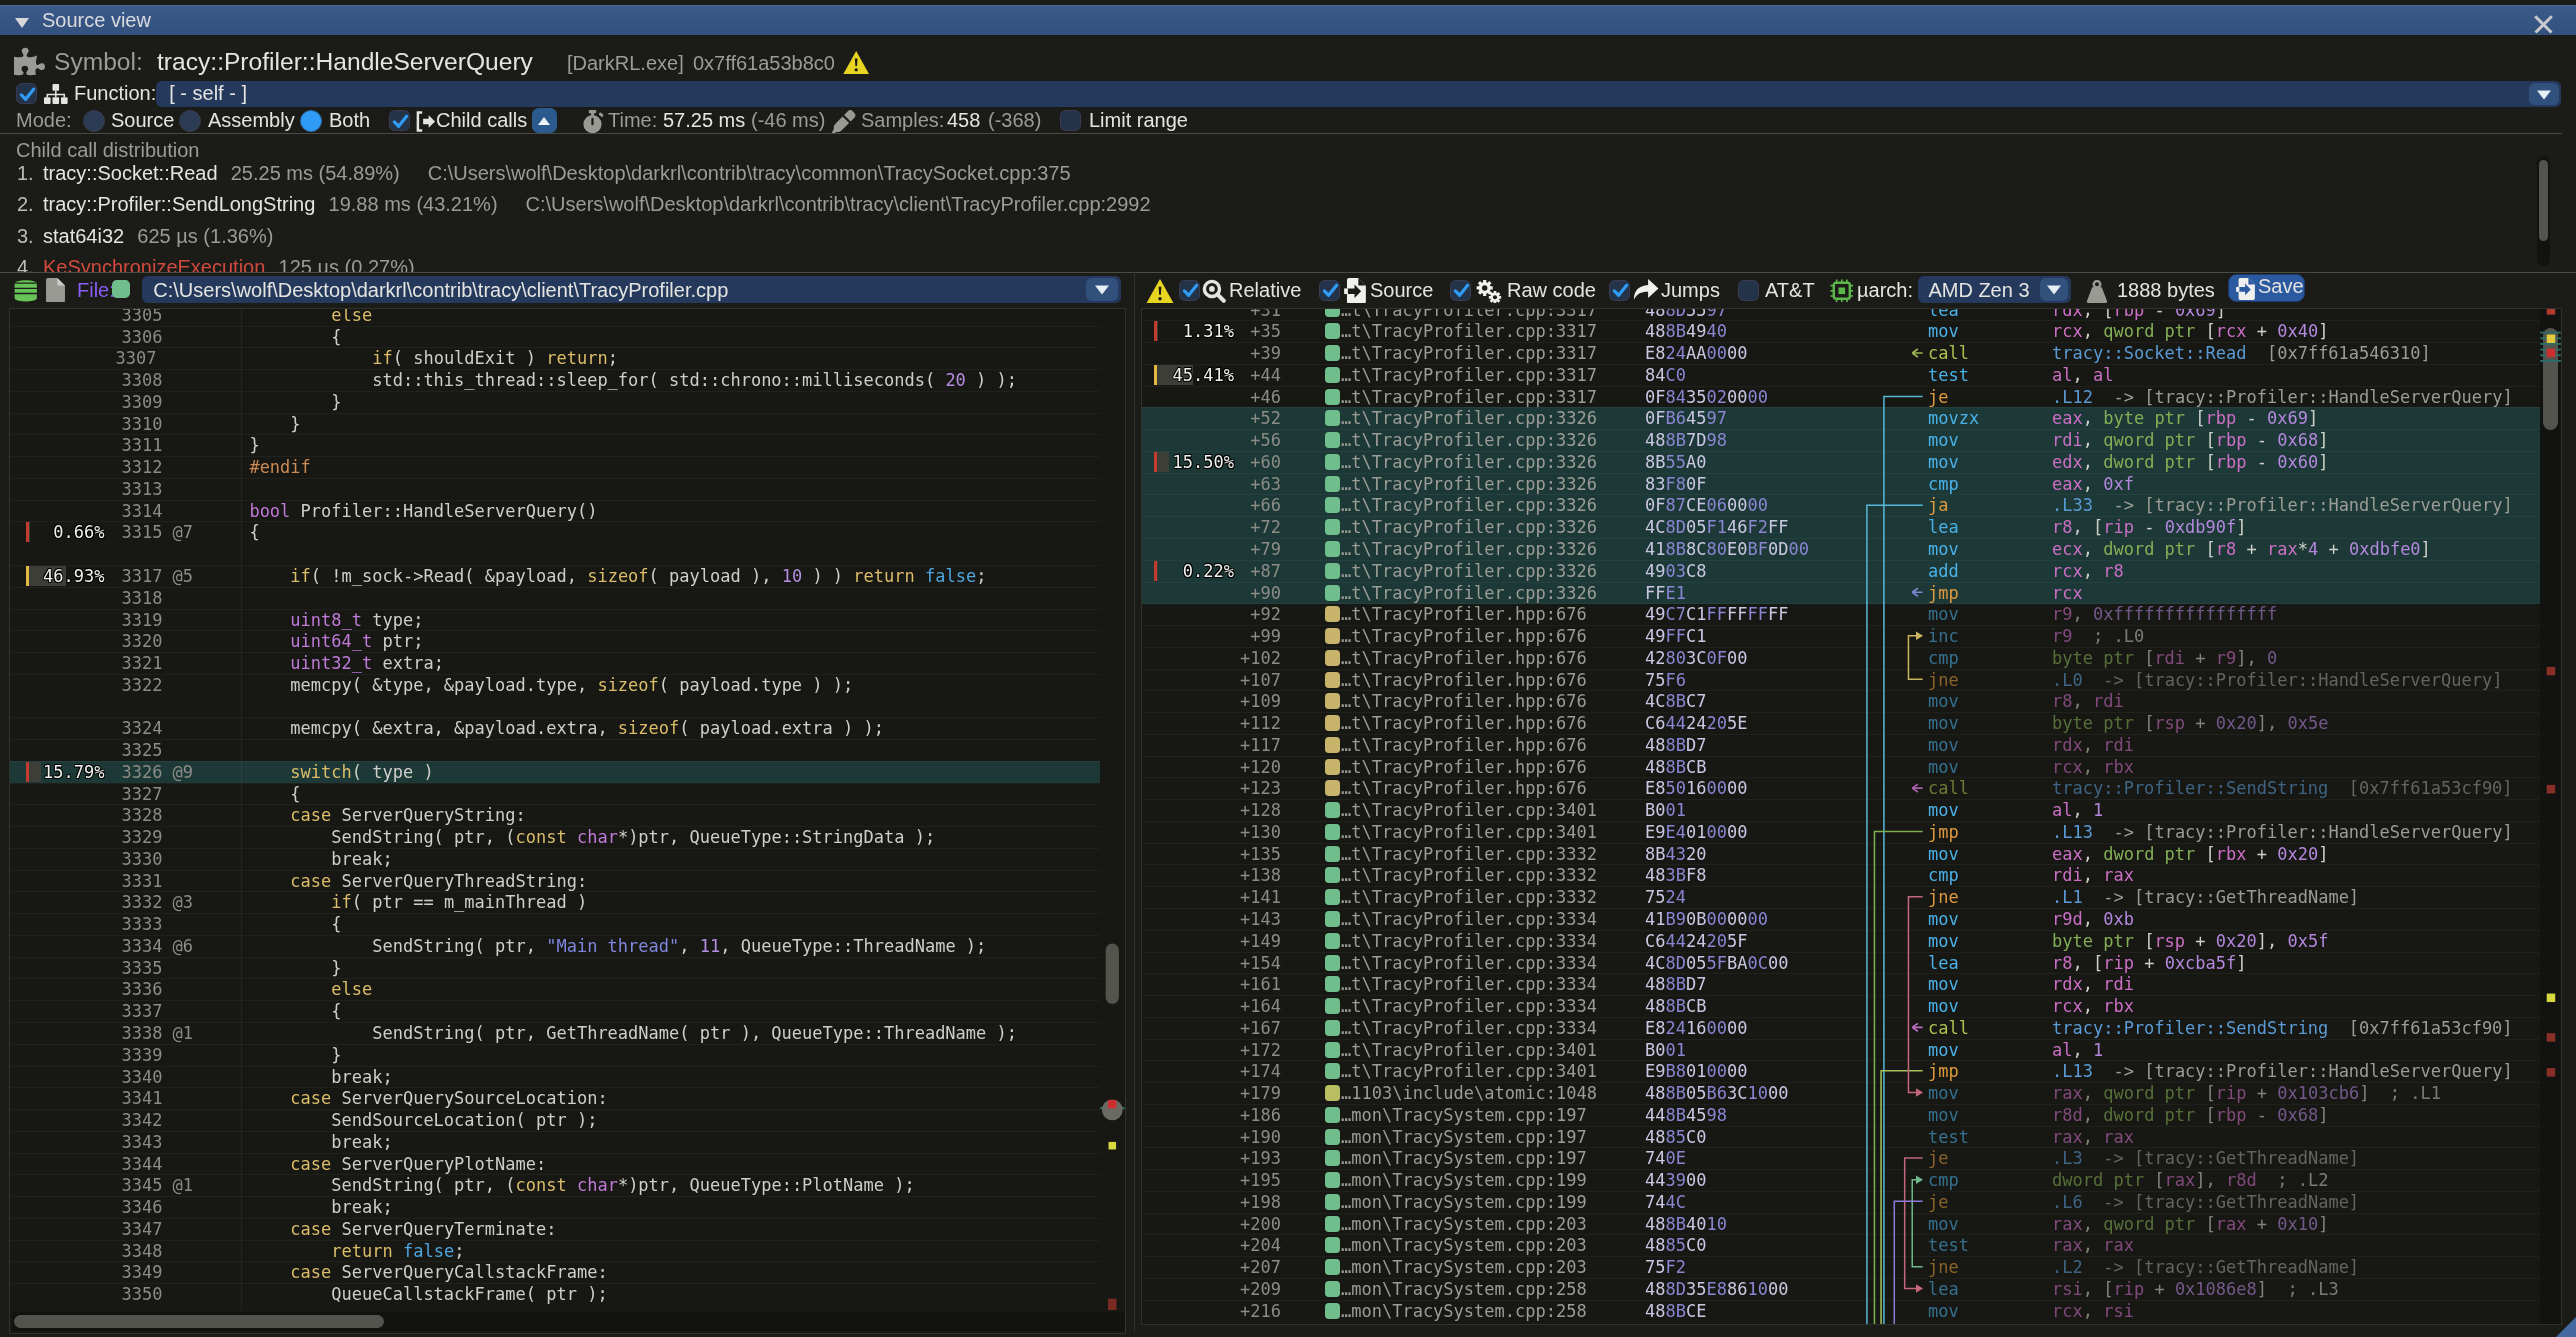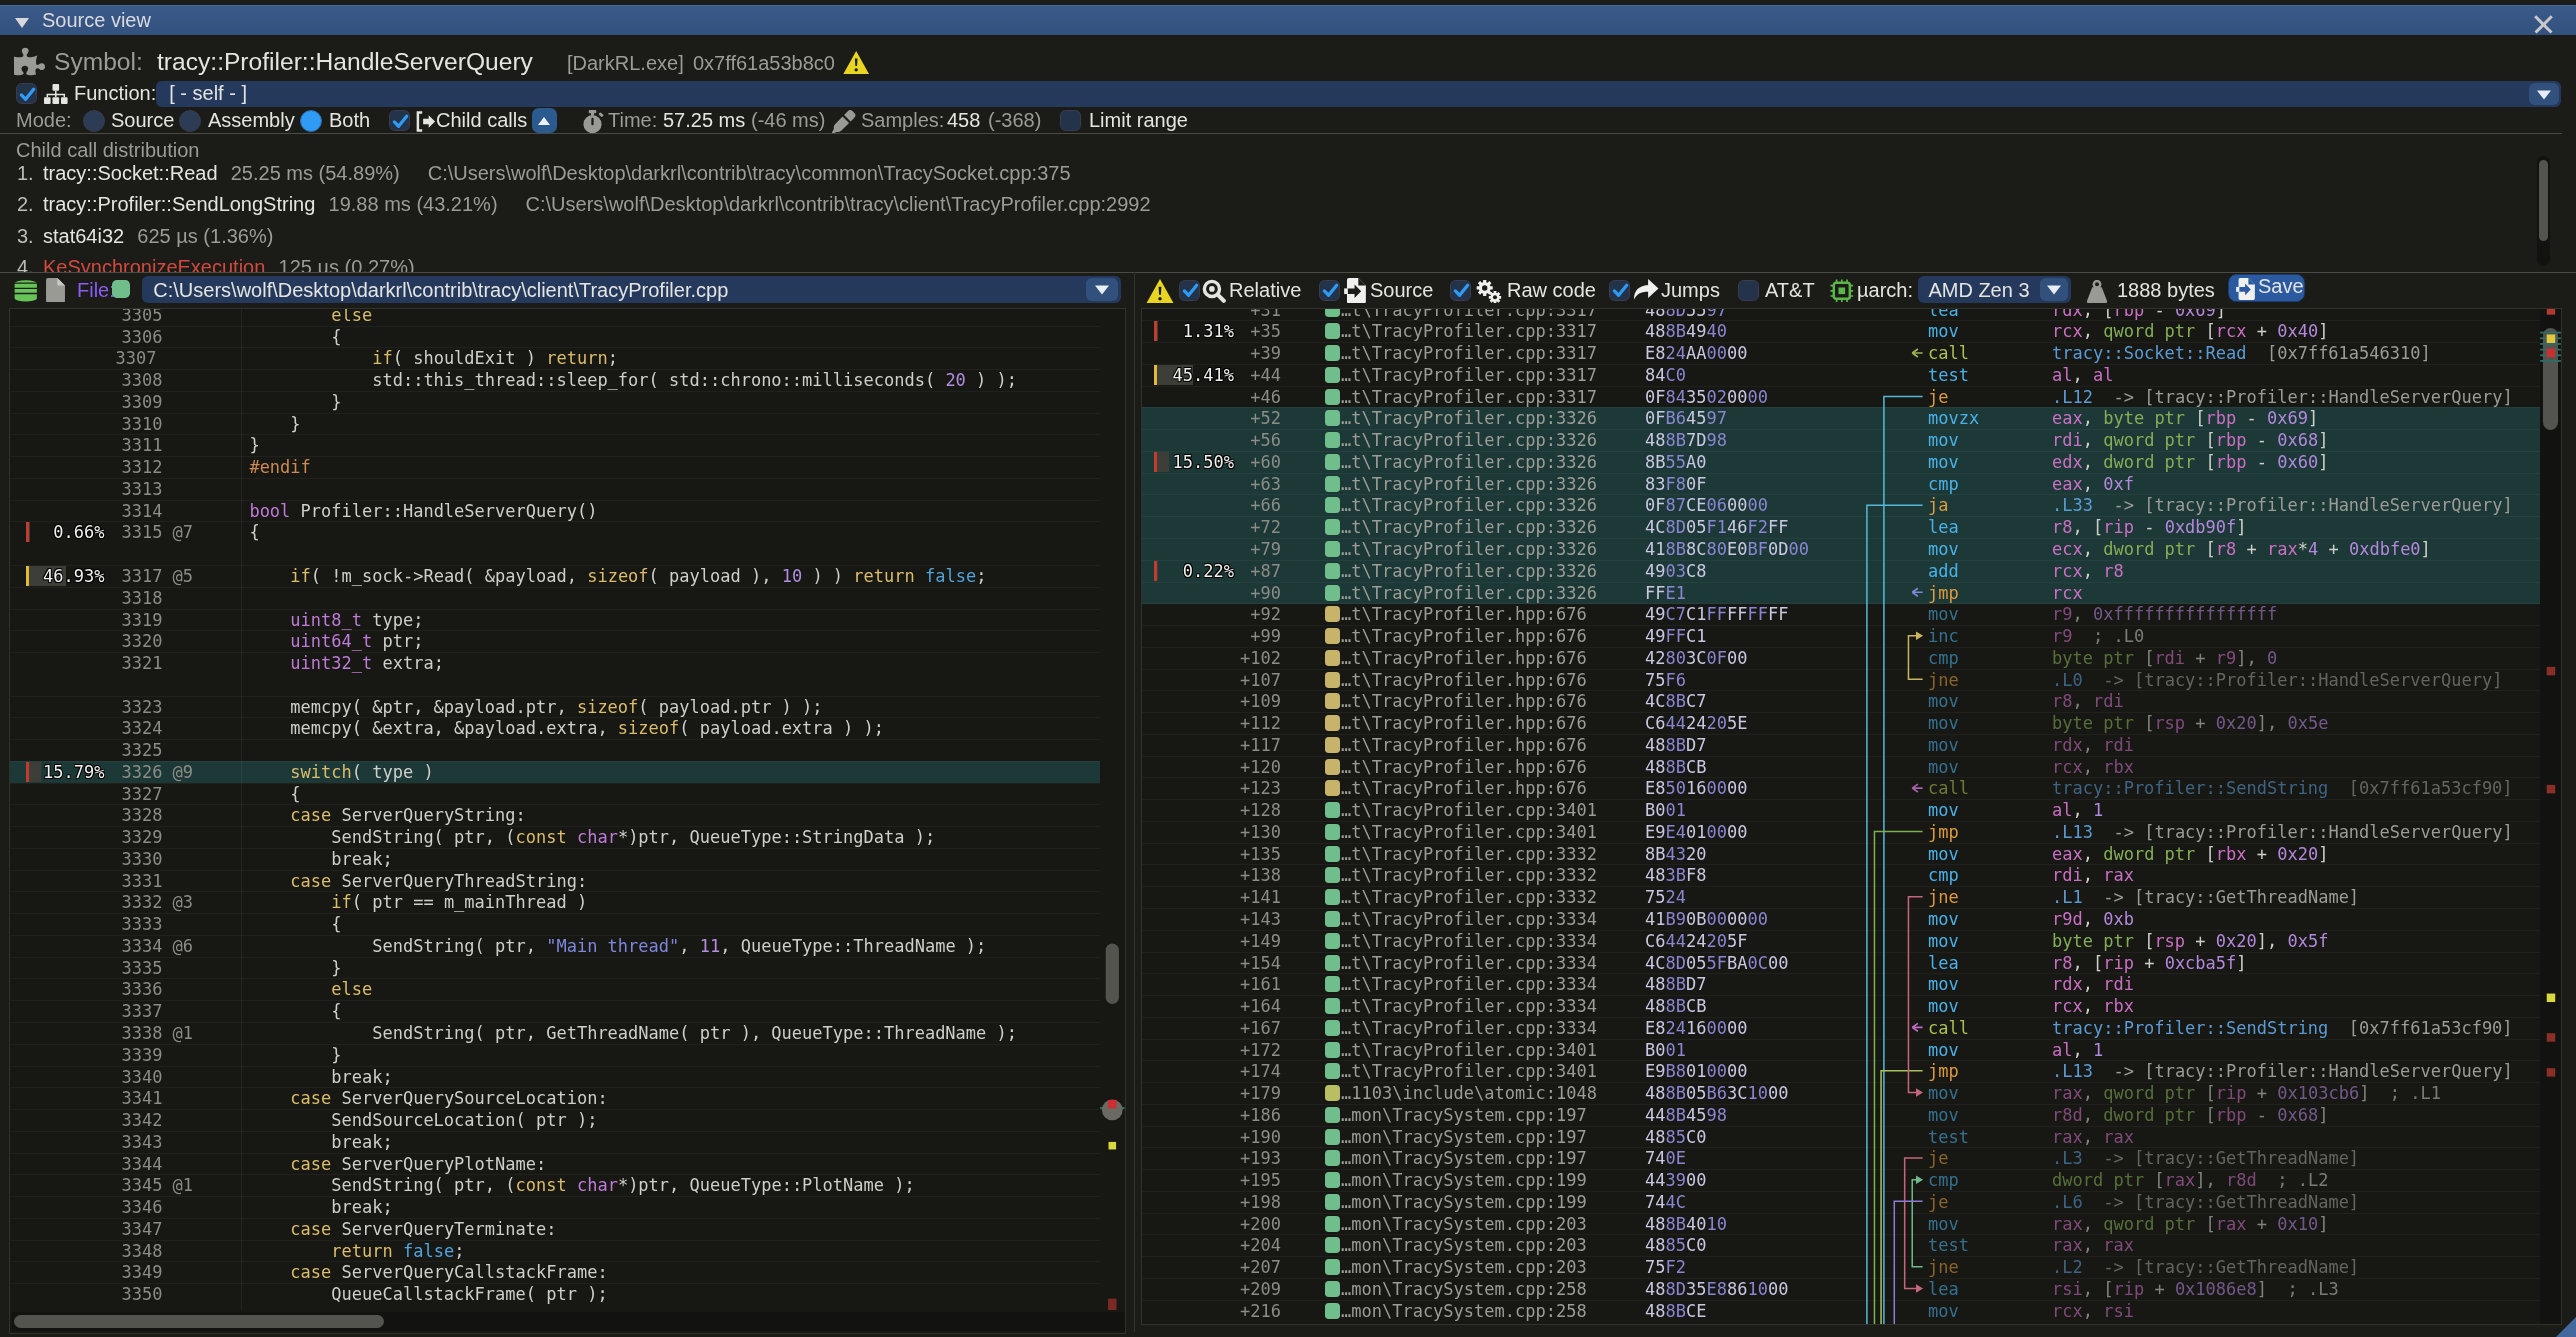--- a/index.html
+++ b/index.html
@@ -327,21 +327,21 @@
         <div class="row" style="top:125px;width:1090px"><span class="sepline"></span><span class="lnum mono" style="left:81px;width:71px">3311</span><span class="code mono" style="left:239px"><span class="t-plain">}</span></span></div>
         <div class="row" style="top:147px;width:1090px"><span class="sepline"></span><span class="lnum mono" style="left:81px;width:71px">3312</span><span class="code mono" style="left:239px"><span class="t-pre">#endif</span></span></div>
         <div class="row" style="top:169px;width:1090px"><span class="sepline"></span><span class="lnum mono" style="left:81px;width:71px">3313</span><span class="code mono" style="left:239px"></span></div>
         <div class="row" style="top:191px;width:1090px"><span class="sepline"></span><span class="lnum mono" style="left:81px;width:71px">3314</span><span class="code mono" style="left:239px"><span class="t-type">bool</span><span class="t-plain"> Profiler::HandleServerQuery()</span></span></div>
         <div class="row" style="top:212px;width:1090px"><span class="sepline"></span><span class="pctbar r" style="left:16px"></span><span class="pctbox" style="left:18.4px;width:0.9px"></span><span class="pcttx mono" style="left:0;width:94px">0.66%</span><span class="lnum mono" style="left:81px;width:71px">3315</span><span class="anno mono" style="left:162px">@7</span><span class="code mono" style="left:239px"><span class="t-plain">{</span></span></div>
         <div class="row" style="top:256px;width:1090px"><span class="sepline"></span><span class="pctbar y" style="left:16px"></span><span class="pctbox" style="left:18.4px;width:37px"></span><span class="pcttx mono" style="left:0;width:94px">46.93%</span><span class="lnum mono" style="left:81px;width:71px">3317</span><span class="anno mono" style="left:162px">@5</span><span class="code mono" style="left:239px"><span class="t-plain">    </span><span class="t-kw">if</span><span class="t-plain">( !m_sock-&gt;Read( &amp;payload, </span><span class="t-kw">sizeof</span><span class="t-plain">( payload ), </span><span class="t-num">10</span><span class="t-plain"> ) ) </span><span class="t-kw">return</span><span class="t-plain"> </span><span class="t-false">false</span><span class="t-plain">;</span></span></div>
         <div class="row" style="top:278px;width:1090px"><span class="sepline"></span><span class="lnum mono" style="left:81px;width:71px">3318</span><span class="code mono" style="left:239px"></span></div>
         <div class="row" style="top:300px;width:1090px"><span class="sepline"></span><span class="lnum mono" style="left:81px;width:71px">3319</span><span class="code mono" style="left:239px"><span class="t-plain">    </span><span class="t-type">uint8_t</span><span class="t-plain"> type;</span></span></div>
         <div class="row" style="top:321px;width:1090px"><span class="sepline"></span><span class="lnum mono" style="left:81px;width:71px">3320</span><span class="code mono" style="left:239px"><span class="t-plain">    </span><span class="t-type">uint64_t</span><span class="t-plain"> ptr;</span></span></div>
         <div class="row" style="top:343px;width:1090px"><span class="sepline"></span><span class="lnum mono" style="left:81px;width:71px">3321</span><span class="code mono" style="left:239px"><span class="t-plain">    </span><span class="t-type">uint32_t</span><span class="t-plain"> extra;</span></span></div>
-        <div class="row" style="top:387px;width:1090px"><span class="sepline"></span><span class="lnum mono" style="left:81px;width:71px">3323</span><span class="code mono" style="left:239px"><span class="t-plain">    memcpy( &amp;ptr, &amp;payload.ptr, </span><span class="t-kw">sizeof</span><span class="t-plain">( payload.ptr ) );</span></span></div>
+        <div class="row" style="top:365px;width:1090px"><span class="sepline"></span><span class="lnum mono" style="left:81px;width:71px">3322</span><span class="code mono" style="left:239px"><span class="t-plain">    memcpy( &amp;type, &amp;payload.type, </span><span class="t-kw">sizeof</span><span class="t-plain">( payload.type ) );</span></span></div>
         <div class="row" style="top:408px;width:1090px"><span class="sepline"></span><span class="lnum mono" style="left:81px;width:71px">3324</span><span class="code mono" style="left:239px"><span class="t-plain">    memcpy( &amp;extra, &amp;payload.extra, </span><span class="t-kw">sizeof</span><span class="t-plain">( payload.extra ) );</span></span></div>
         <div class="row" style="top:430px;width:1090px"><span class="sepline"></span><span class="lnum mono" style="left:81px;width:71px">3325</span><span class="code mono" style="left:239px"></span></div>
         <div class="row hl" style="top:452px;width:1090px"><span class="sepline"></span><span class="pctbar r" style="left:16px"></span><span class="pctbox" style="left:18.4px;width:12.6px"></span><span class="pcttx mono" style="left:0;width:94px">15.79%</span><span class="lnum mono" style="left:81px;width:71px">3326</span><span class="anno mono" style="left:162px">@9</span><span class="code mono" style="left:239px"><span class="t-plain">    </span><span class="t-kw">switch</span><span class="t-plain">( type )</span></span></div>
         <div class="row" style="top:474px;width:1090px"><span class="sepline"></span><span class="lnum mono" style="left:81px;width:71px">3327</span><span class="code mono" style="left:239px"><span class="t-plain">    {</span></span></div>
         <div class="row" style="top:495px;width:1090px"><span class="sepline"></span><span class="lnum mono" style="left:81px;width:71px">3328</span><span class="code mono" style="left:239px"><span class="t-plain">    </span><span class="t-kw">case</span><span class="t-plain"> ServerQueryString:</span></span></div>
         <div class="row" style="top:517px;width:1090px"><span class="sepline"></span><span class="lnum mono" style="left:81px;width:71px">3329</span><span class="code mono" style="left:239px"><span class="t-plain">        SendString( ptr, (</span><span class="t-kw">const</span><span class="t-plain"> </span><span class="t-type">char</span><span class="t-plain">*)ptr, QueueType::StringData );</span></span></div>
         <div class="row" style="top:539px;width:1090px"><span class="sepline"></span><span class="lnum mono" style="left:81px;width:71px">3330</span><span class="code mono" style="left:239px"><span class="t-plain">        break;</span></span></div>
         <div class="row" style="top:561px;width:1090px"><span class="sepline"></span><span class="lnum mono" style="left:81px;width:71px">3331</span><span class="code mono" style="left:239px"><span class="t-plain">    </span><span class="t-kw">case</span><span class="t-plain"> ServerQueryThreadString:</span></span></div>
         <div class="row" style="top:582px;width:1090px"><span class="sepline"></span><span class="lnum mono" style="left:81px;width:71px">3332</span><span class="anno mono" style="left:162px">@3</span><span class="code mono" style="left:239px"><span class="t-plain">        </span><span class="t-kw">if</span><span class="t-plain">( ptr == m_mainThread )</span></span></div>
         <div class="row" style="top:604px;width:1090px"><span class="sepline"></span><span class="lnum mono" style="left:81px;width:71px">3333</span><span class="code mono" style="left:239px"><span class="t-plain">        {</span></span></div>

